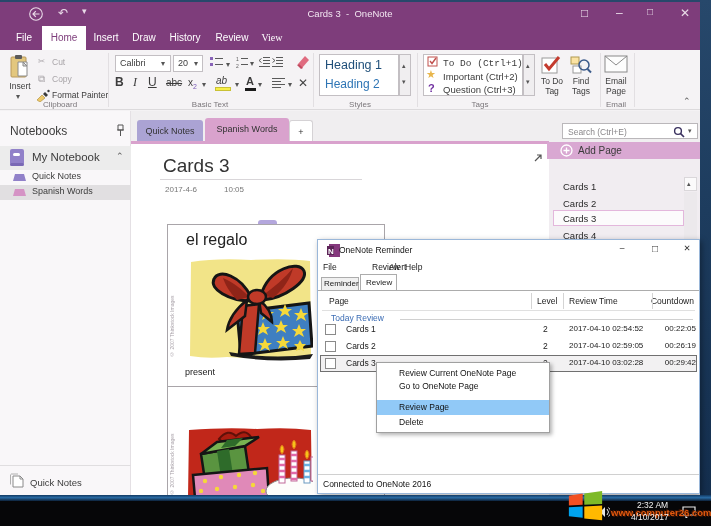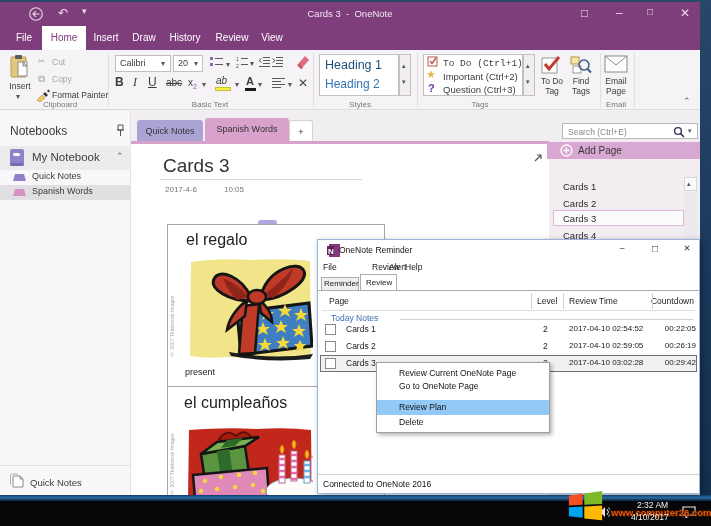--- a/index.html
+++ b/index.html
@@ -55,21 +55,21 @@
     <span class="tbico" style="left:647px; font-size:10px;">□</span>
     <span class="tbico" style="left:680px;">✕</span>
   </div>
   <div id="menurow">
     <div class="mtab" style="left:6px; width:36px;">File</div>
     <div class="mtab" id="hometab" style="left:42px; width:44px;">Home</div>
     <div class="mtab" style="left:86px; width:40px;">Insert</div>
     <div class="mtab" style="left:126px; width:36px;">Draw</div>
     <div class="mtab" style="left:162px; width:46px;">History</div>
     <div class="mtab" style="left:210px; width:44px;">Review</div>
-    <div class="mtab" style="left:254px; width:36px;">View</div>
+    <div class="mtab" style="left:254px; width:36px;font-family:Liberation Serif, serif;">View</div>
     <svg class="abs" style="left:677px; top:29px;" width="14" height="14" viewBox="0 0 14 14">
         <circle cx="7" cy="7" r="6.5" fill="#ffd21a"></circle>
         <circle cx="4.7" cy="5.4" r="1" fill="#5a4200"></circle>
         <circle cx="9.3" cy="5.4" r="1" fill="#5a4200"></circle>
         <path d="M4 8.6 q3 2.8 6 0" stroke="#5a4200" stroke-width="1.1" fill="none"></path>
       </svg>
   </div>
   <div id="ribbon">
 
     <div class="abs" style="left:8px; top:4px; width:24px; height:26px;">
@@ -283,21 +283,20 @@
           <path d="M64 41 C54 20 32 12 27 23 C22 33 42 45 64 45 Z" fill="#c03a28" stroke="#151515" stroke-width="3"></path>
           <path d="M74 39 C82 12 112 4 117 15 C121 25 98 42 76 44 Z" fill="#c03a28" stroke="#151515" stroke-width="3"></path>
           <path d="M36 22 C46 26 56 34 62 41 L50 44 C42 36 38 28 36 22 Z" fill="#8f2418"></path>
           <path d="M106 12 C98 22 86 32 76 39 L86 42 C96 34 104 22 106 12 Z" fill="#8f2418"></path>
           <path d="M60 44 C50 52 42 62 40 74 L58 60 Z" fill="#c03a28" stroke="#151515" stroke-width="2.5"></path>
           <path d="M72 44 C80 50 85 58 85 66 L74 57 Z" fill="#c03a28" stroke="#151515" stroke-width="2.5"></path>
           <ellipse cx="70" cy="41" rx="9" ry="7" fill="#c03a28" stroke="#151515" stroke-width="2.5"></ellipse>
         </svg>
         </div>
         <div class="abs" style="left:17px; top:142px; font-size:9px; color:#222;">present</div>
-        <div class="abs" style="left:16px; top:169px; font-size:16px; color:#222;">el cumpleaños</div>
         <div class="abs" style="left:2px; top:200px; width:8px; font-size:5px; color:#a9a2a9; line-height:5px; writing-mode:vertical-rl; transform:rotate(180deg); height:70px; overflow:hidden;">© 2007 Thinkstock Images</div>
         <div class="abs" style="left:19px; top:202px;">
         <svg width="126" height="71" viewBox="0 0 126 71">
           <path d="M2 3 Q40 0 70 2 Q100 0 124 3 L125 71 L1 71 Z" fill="#c1271a"></path>
           <path d="M32 12 q9 -11 17 -3 q9 -8 15 1 q-7 9 -15 3 q-9 7 -17 -1 z" fill="#a81c10" stroke="#5f1009" stroke-width="2"></path>
           <path d="M14 27 L58 19 L63 53 L19 60 Z" fill="#5a9440" stroke="#151515" stroke-width="2.5"></path>
           <path d="M14 27 L30 15 L72 10 L58 19 Z" fill="#79b351" stroke="#151515" stroke-width="2.5"></path>
           <path d="M30 24 L42 22 L47 54 L35 57 Z" fill="#2e6b2a"></path>
           <path d="M40 13 L56 11 L48 19 L34 21 Z" fill="#2e6b2a"></path>
           <path d="M6 48 L80 41 L82 71 L8 71 Z" fill="#e089b8" stroke="#151515" stroke-width="2.5"></path>
@@ -378,21 +377,21 @@
   <div class="abs" style="left:48px; top:38px; font-size:8px; z-index:2;">Review</div>
   <div class="abs" style="left:0px; top:50px; width:381px; height:1px; background:#acacac;"></div>
   <div class="abs" style="left:11px; top:56px; font-size:8.5px; color:#222;">Page</div>
   <div class="abs" style="left:219px; top:56px; font-size:8.5px; color:#222;text-align:center;">Level</div>
   <div class="abs" style="left:251px; top:56px; font-size:8.5px; color:#222;">Review Time</div>
   <div class="abs" style="left:300px; top:56px; width:76px; text-align:right; font-size:8.5px; color:#222;">Countdown</div>
   <div class="abs" style="left:213px; top:53px; width:1px; height:16px; background:#d4d4d4;"></div>
   <div class="abs" style="left:245px; top:53px; width:1px; height:16px; background:#d4d4d4;"></div>
   <div class="abs" style="left:334px; top:53px; width:1px; height:16px; background:#d4d4d4;"></div>
   <div class="abs" style="left:4px; top:70px; width:373px; height:1px; background:#e0e0e0;"></div>
-  <div class="abs" style="left:13px; top:73px; font-size:8.5px; color:#3b6cb4;">Today Notes</div>
+  <div class="abs" style="left:13px; top:73px; font-size:8.5px; color:#3b6cb4;">Today Review</div>
   <div class="abs" style="left:82px; top:79px; width:293px; height:1px; background:#d0d0d0;"></div>
   <div class="abs" style="left:7px; top:84px; width:11px; height:11px; background:#fff; border:1px solid #8a8a8a;"></div>
   <div class="abs" style="left:28px; top:84px; font-size:8.5px;">Cards 1</div>
   <div class="abs" style="left:225px; top:84px; font-size:8.5px;">2</div>
   <div class="abs" style="left:251px; top:84px; font-size:8px;">2017-04-10 02:54:52</div>
   <div class="abs" style="left:300px; top:84px; width:78px; text-align:right; font-size:8px;">00:22:05</div>
   <div class="abs" style="left:7px; top:101px; width:11px; height:11px; background:#fff; border:1px solid #8a8a8a;"></div>
   <div class="abs" style="left:28px; top:101px; font-size:8.5px;">Cards 2</div>
   <div class="abs" style="left:225px; top:101px; font-size:8.5px;">2</div>
   <div class="abs" style="left:251px; top:101px; font-size:8px;">2017-04-10 02:59:05</div>
@@ -403,21 +402,21 @@
   <div class="abs" style="left:225px; top:118px; font-size:8.5px;">2</div>
   <div class="abs" style="left:251px; top:118px; font-size:8px;">2017-04-10 03:02:28</div>
   <div class="abs" style="left:300px; top:118px; width:78px; text-align:right; font-size:8px;">00:29:42</div>
   <div class="abs" style="left:0px; top:234px; width:381px; height:1px; background:#d0d0d0;"></div>
   <div class="abs" style="left:5px; top:239px; font-size:8.5px; color:#111;">Connected to OneNote 2016</div>
 </div>
 <div id="ctx">
   <div class="abs" style="left:22px; top:5px;">Review Current OneNote Page</div>
   <div class="abs" style="left:22px; top:18px;">Go to OneNote Page</div>
   <div class="abs" style="left:0px; top:37px; width:172px; height:15px; background:#91c9f7;"></div>
-  <div class="abs" style="left:22px; top:39px;">Review Plan</div>
+  <div class="abs" style="left:22px; top:39px;">Review Page</div>
   <div class="abs" style="left:22px; top:54px;">Delete</div>
 </div>
 <div id="taskbar">
     <div class="topline"></div>
   <div class="abs" style="left:598px; top:9px;"><svg width="12" height="12" viewBox="0 0 12 12">
         <path d="M1 4 h3 l3 -3 v10 l-3 -3 h-3 z" fill="#e8e8e8"></path>
         <path d="M9 3 q3 3 0 6 M10.5 1.5 q4.5 4.5 0 9" stroke="#e8e8e8" fill="none"></path>
       </svg></div>
 
   <div class="abs" style="left:682px; top:9px;"><svg width="14" height="12" viewBox="0 0 14 12">

